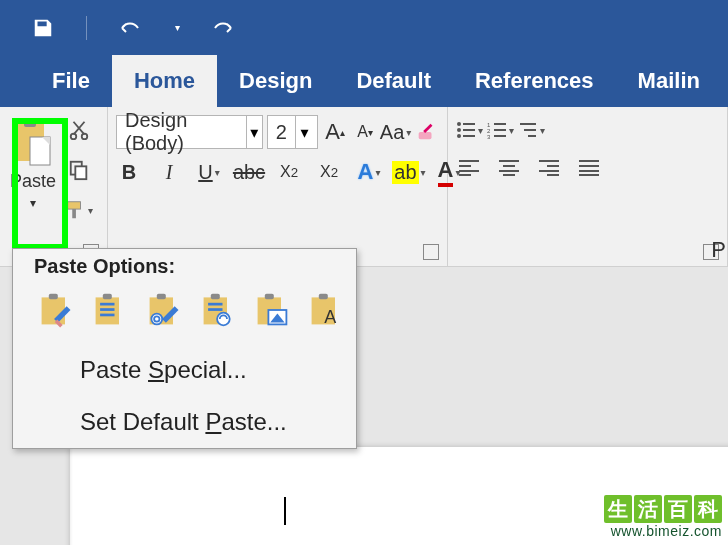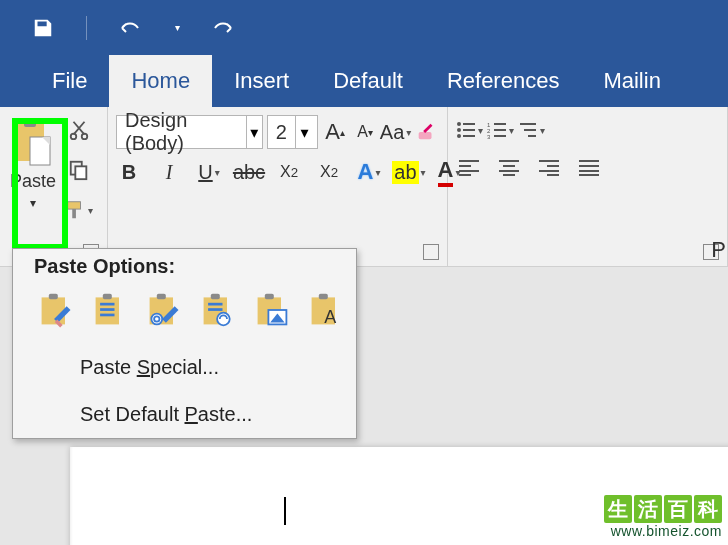--- a/index.html
+++ b/index.html
@@ -5,21 +5,21 @@
   * { box-sizing: border-box; margin: 0; padding: 0; font-family: "Segoe UI", Arial, sans-serif; }
   body { width: 728px; height: 545px; background: #fff; overflow: hidden; position: relative; }
 
   
   .titlebar { height: 55px; background: #2b579a; display: flex; align-items: center; padding-left: 30px; gap: 30px; }
   .qat-btn { width: 26px; height: 26px; display:flex; align-items:center; justify-content:center; color:#fff; }
   .qat-sep { width:1px; height:24px; background:rgba(255,255,255,0.35); }
 
   
   .tabs { height: 52px; background: #2b579a; display:flex; align-items:flex-end; }
-  .tab { height: 52px; padding: 0 22px; display:flex; align-items:center; color:#fff; font-size:22px; font-weight:400; cursor:pointer; }
+  .tab { height: 52px; padding: 0 22px; display:flex; align-items:center; color:#fff; font-size:22px; font-weight:700; cursor:pointer; }
   .tab.active { background:#f1f1f1; color:#2b579a; }
 
   
   .ribbon { height: 160px; background:#f1f1f1; border-bottom:1px solid #d0d0d0; display:flex; position:relative; }
   .group { border-right:1px solid #d0d0d0; padding: 8px 8px 4px 8px; display:flex; flex-direction:column; position:relative; }
 
   
   .highlight { position:absolute; top:118px; left:12px; width:56px; height:132px; border:6px solid #00ff00; z-index:5; pointer-events:none; }
   .clipboard-group { width: 108px; }
   .paste-bigbtn { width:50px; display:flex; flex-direction:column; align-items:center; gap:4px; padding:2px 0; }
@@ -40,21 +40,21 @@
 
   .para-group { flex:1; }
 
   .launcher { position:absolute; right:8px; bottom:6px; width:16px; height:16px; border:1px solid #888; }
 
   
   .popup { position:absolute; left:12px; top:248px; width:345px; background:#f4f4f4; border:1px solid #9e9e9e; box-shadow:2px 3px 6px rgba(0,0,0,0.25); z-index:10;padding-left:11px; }
   .popup-title { font-size:20px; font-weight:600; color:#222; padding:6px 10px 4px 10px; }
   .popup-row { display:flex; gap:18px; padding:8px 12px 14px 14px; }
   .paste-opt { width:40px; height:40px; }
-  .popup-item { font-size:20px; color:#222; padding:12px 10px 12px 56px; }
+  .popup-item { font-size:24px; color:#222; padding:12px 10px 12px 56px; }
   .ul { text-decoration:underline; }
 
   
   .docarea { position:absolute; left:0; right:0; top:267px; bottom:0; background:#e6e6e6; }
   .page { position:absolute; left:70px; top:180px; right:-200px; bottom:-200px; background:#fff; box-shadow:0 0 6px rgba(0,0,0,0.2); }
   .cursor { position:absolute; left:284px; bottom:20px; width:2px; height:28px; background:#000; }
 
   
   .watermark { position:absolute; right:6px; bottom:6px; text-align:right; font-family: "Microsoft YaHei", sans-serif; }
   .wm-top { display:flex; gap:2px; }
@@ -90,21 +90,21 @@
     <svg width="24" height="20" viewBox="0 0 24 20">
         <path fill="none" stroke="#fff" stroke-width="2" d="M20 10c-4-6-12-6-16 0M20 10l-4-4M20 10l-4 4"></path>
       </svg>
   </div>
 </div>
 
 <div class="tabs">
   <div style="width:30px"></div>
   <div class="tab">File</div>
   <div class="tab active">Home</div>
-  <div class="tab">Insert</div>
+  <div class="tab">Design</div>
   <div class="tab">Default</div>
   <div class="tab">References</div>
   <div class="tab">Mailin</div>
 </div>
 
 <div class="ribbon">
 
   <div class="group clipboard-group">
     <div style="display:flex">
       <div class="paste-bigbtn">

